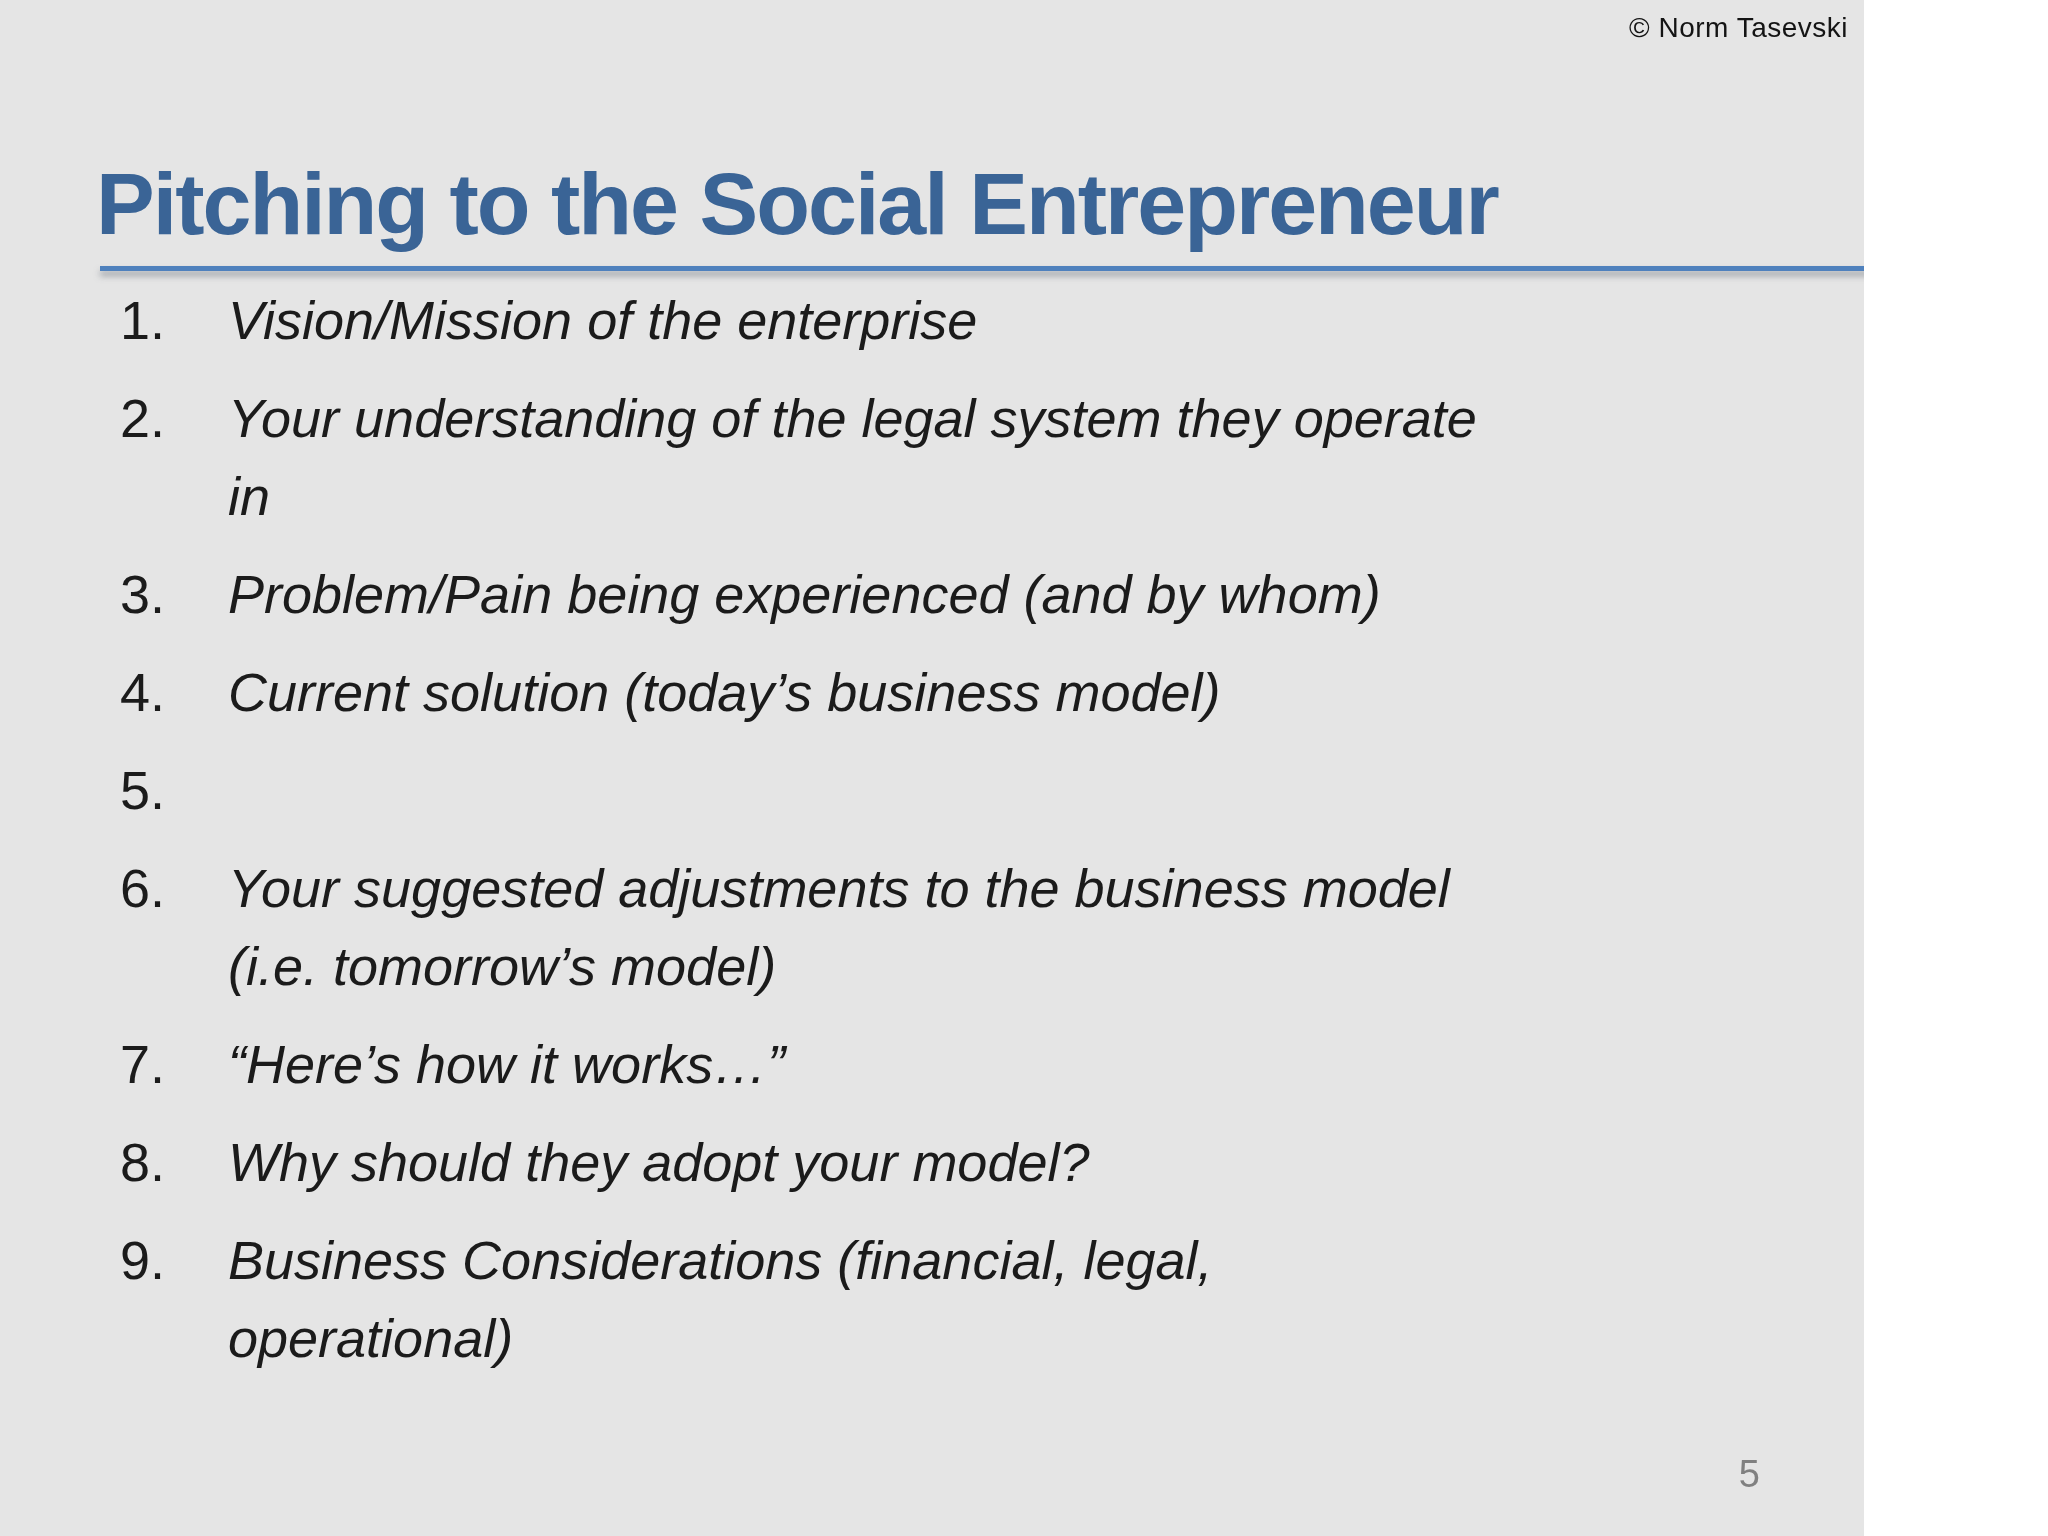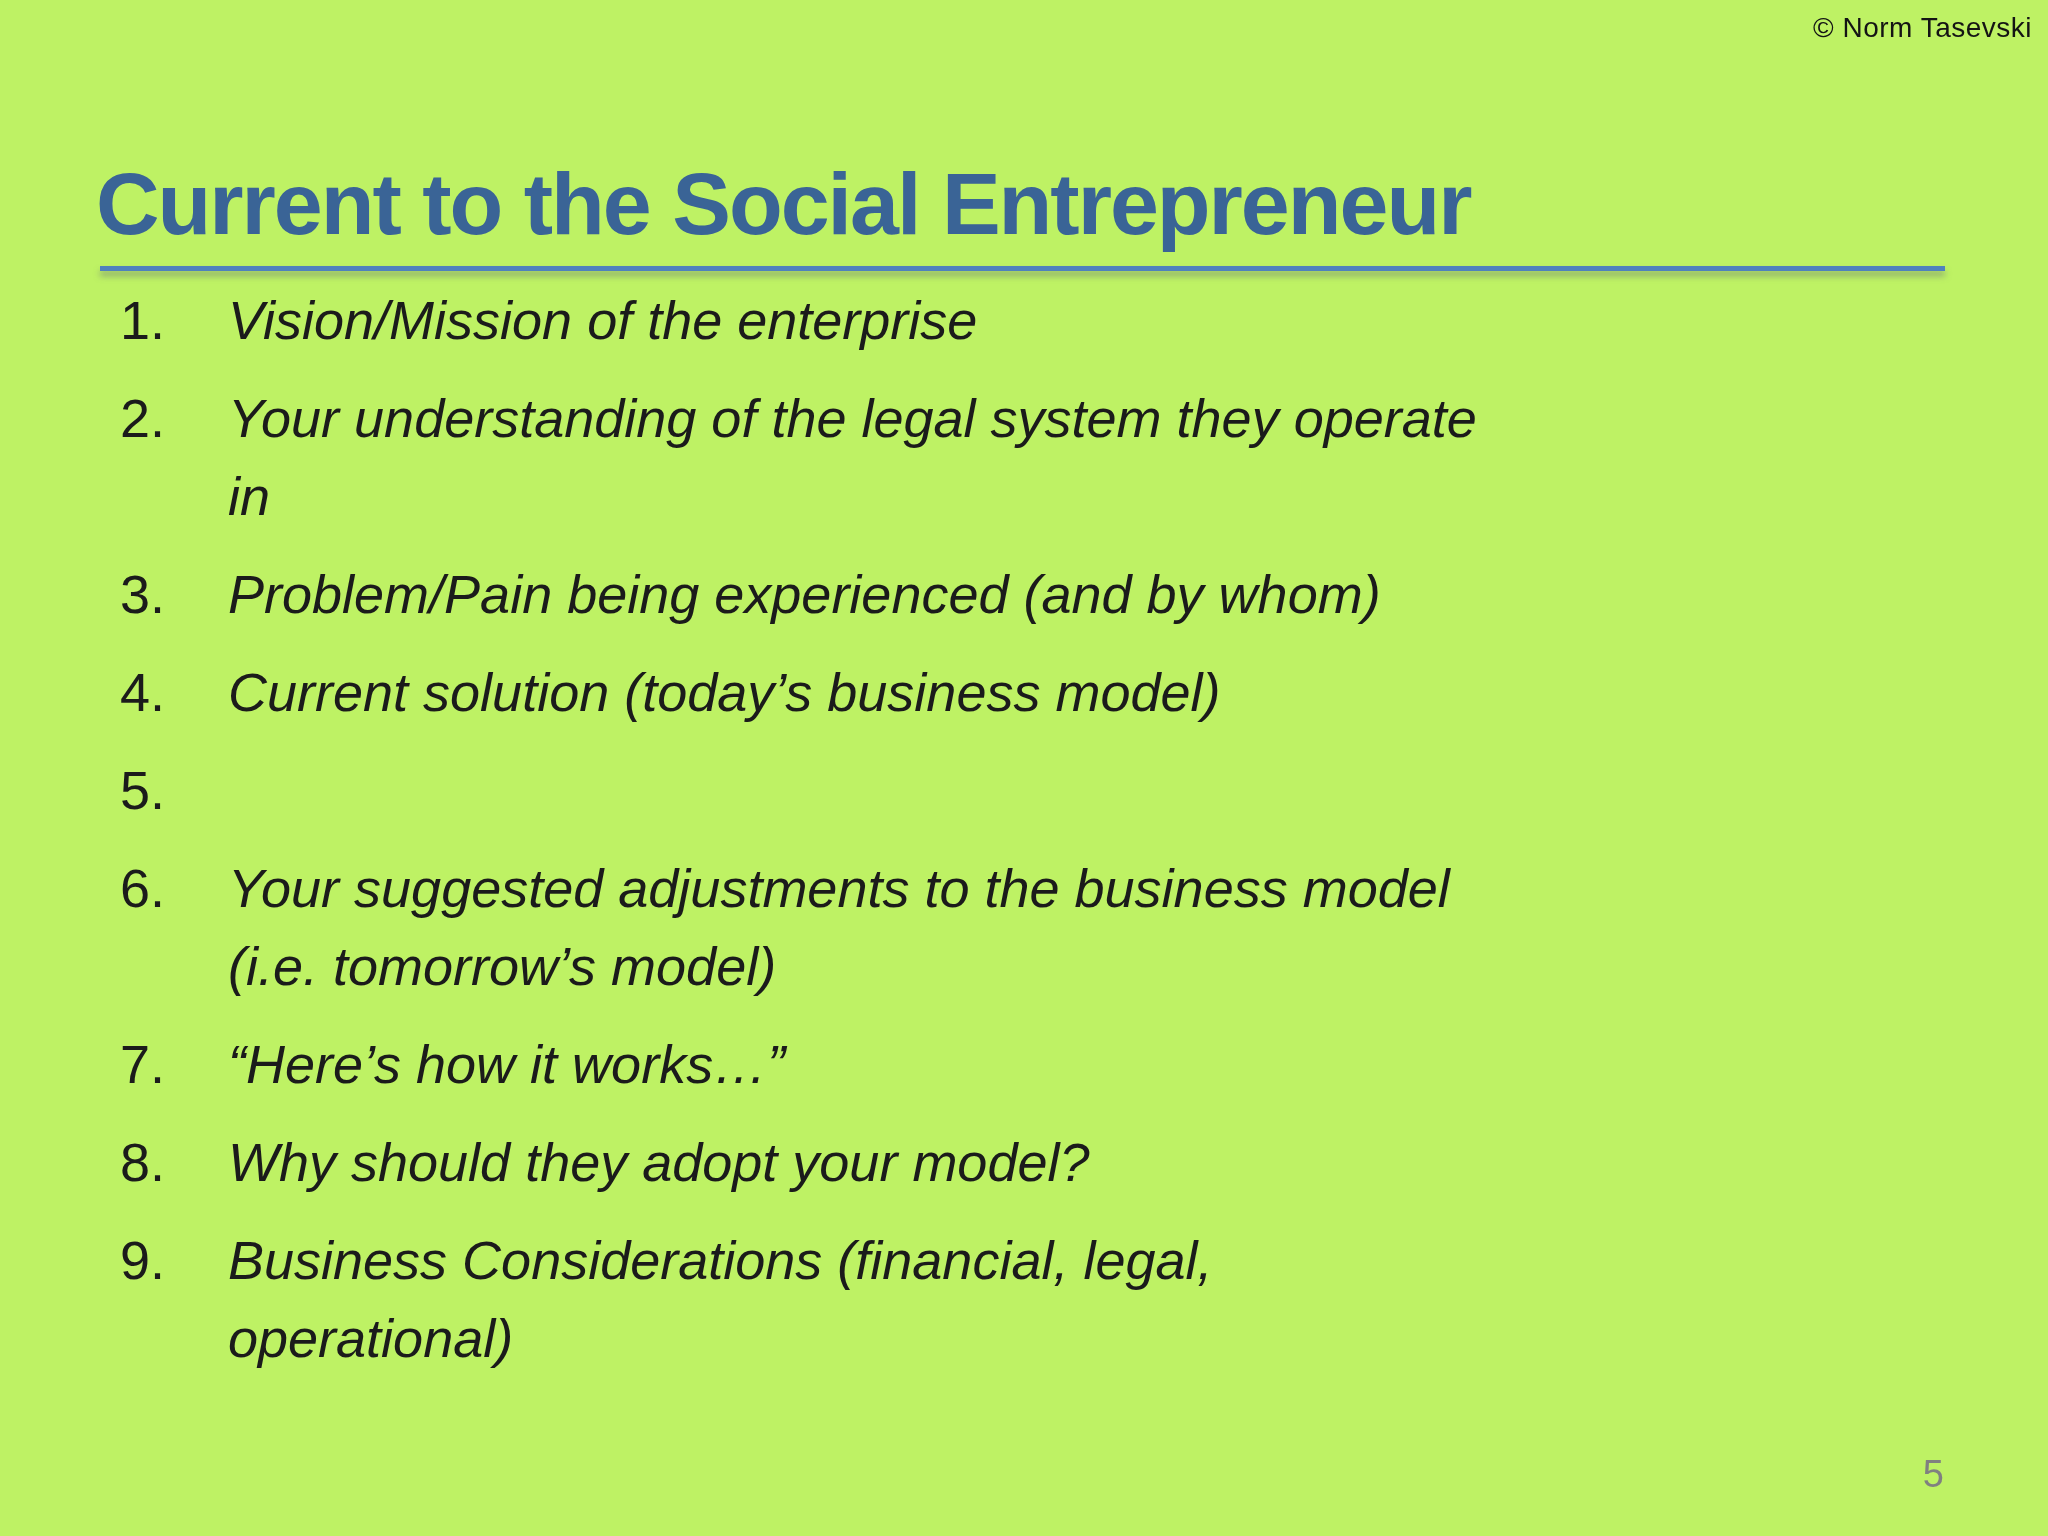--- a/index.html
+++ b/index.html
@@ -3,23 +3,23 @@
 <meta charset="utf-8">
 <style>
   html, body {
     margin: 0;
     padding: 0;
     background: #ffffff;
     font-family: "Liberation Sans", sans-serif;
   }
   .slide {
     position: relative;
-    width: 2048px;
+    width: 1864px;
     height: 1536px;
-    background: #bef264;
+    background: #e5e5e5;
     overflow: hidden;
   }
   .copyright {
     position: absolute;
     top: 12px;
     right: 16px;
     font-size: 28px;
     color: #141414;
     letter-spacing: 0.5px;
   }
@@ -76,21 +76,21 @@
     color: #808080;
   }
 </style>
 </head>
 <body>
 
 <div class="slide">
 
   <div class="copyright">© Norm Tasevski</div>
 
-  <h1 class="title">Current to the Social Entrepreneur</h1>
+  <h1 class="title">Pitching to the Social Entrepreneur</h1>
 
   <div class="divider"></div>
 
   <ol class="list">
     <li class="item">
       <span class="num">1.</span>
       <span class="txt">Vision/Mission of the enterprise</span>
     </li>
     <li class="item">
       <span class="num">2.</span>

